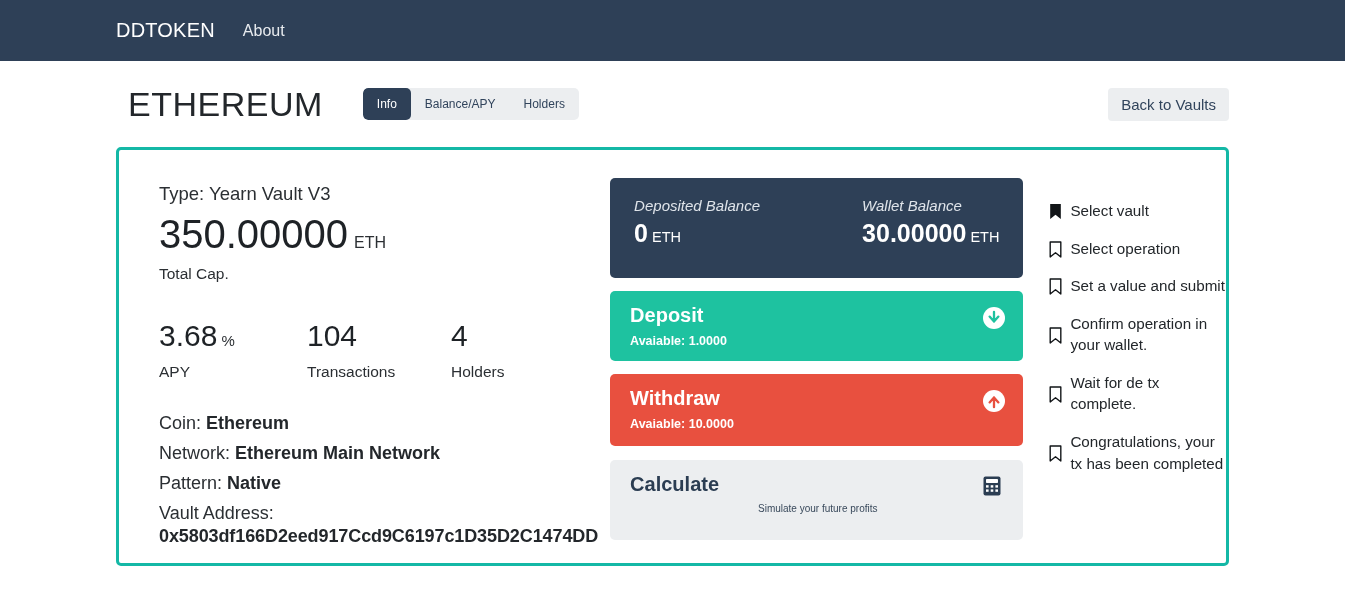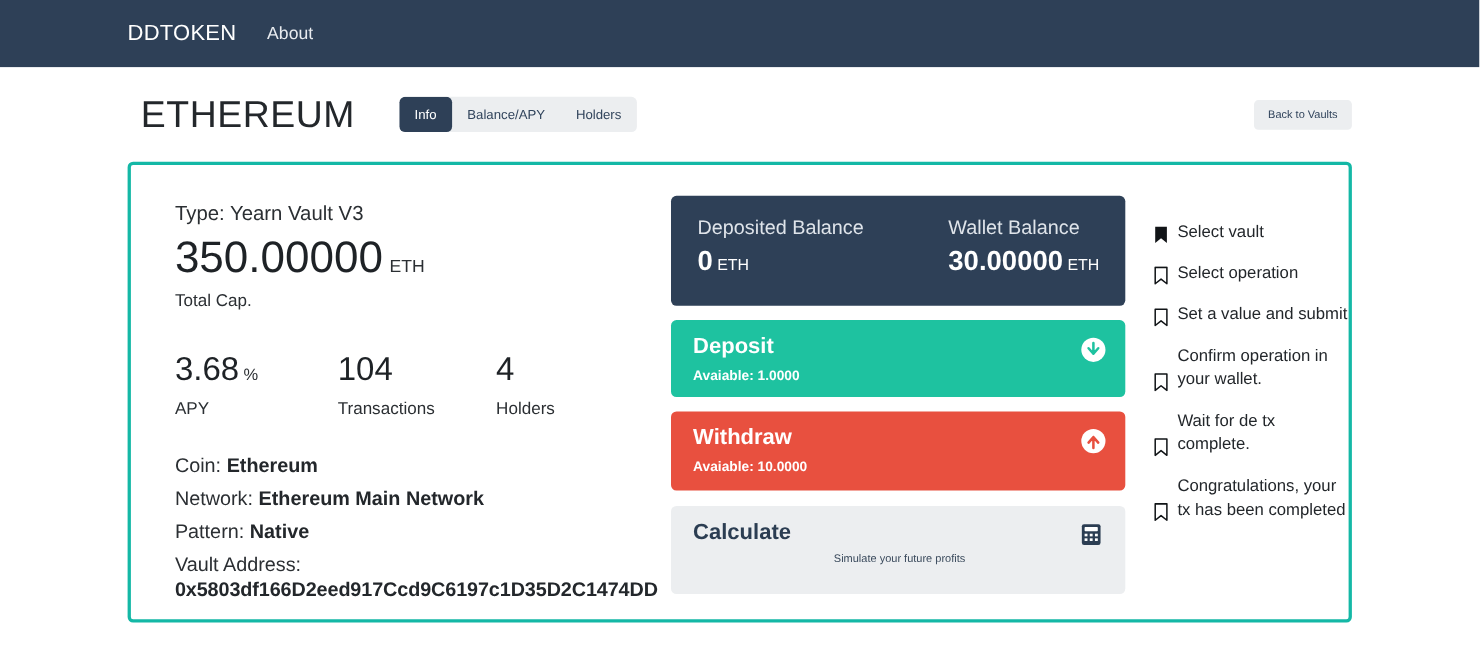--- a/index.html
+++ b/index.html
@@ -66,21 +66,21 @@
   .tab.active {
     background: #2e4057;
     color: #ffffff;
     border-radius: 5px;
   }
   .spacer { flex: 1; }
   .back-btn {
     background: #eceef0;
     border: none;
     border-radius: 4px;
-    font-size: 10px;
+    font-size: 15px;
     color: #31445c;
     padding: 8px 13px;
     cursor: pointer;
     font-family: "Liberation Sans", sans-serif;
   }
 
   
   .card {
     border: 3px solid #14b8a6;
     border-radius: 5px;
@@ -163,22 +163,23 @@
     background: #2e4057;
     border-radius: 5px;
     height: 100px;
     display: flex;
     padding: 19px 24px 0 24px;
   }
   .bal { }
   .bal-first { width: 228px; }
   .bal-label {
     color: #dfe4ea;
-    font-size: 18px;
+    font-size: 15px;
     margin-bottom: 7px;
+    font-style: italic;
   }
   .bal-val {
     color: #ffffff;
     font-size: 25px;
     font-weight: 700;
     line-height: 1;
   }
   .bal-val .unit {
     font-size: 14.5px;
     font-weight: 400;
@@ -222,21 +223,21 @@
   .act-calc .act-icon { top: 14px; right: 19px; }
 
   
   .col-right {
     width: 200px;
     margin-left: 26px;
     padding-top: 22px;
   }
   .step {
     display: flex;
-    align-items: flex-end;
+    align-items: center;
     font-size: 15.2px;
     color: #23272b;
     margin-bottom: 16px;
     line-height: 1.42;
   }
   .step .bm {
     flex: 0 0 auto;
     width: 13px; height: 17px;
     margin-right: 8px;
     margin-top: 2px;

